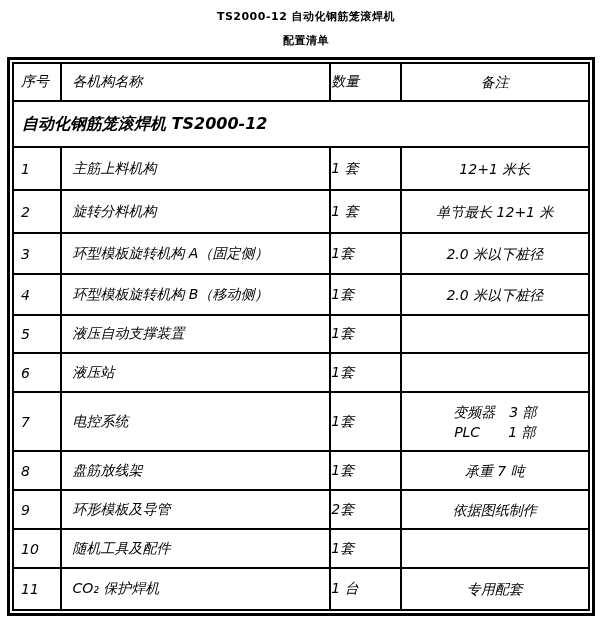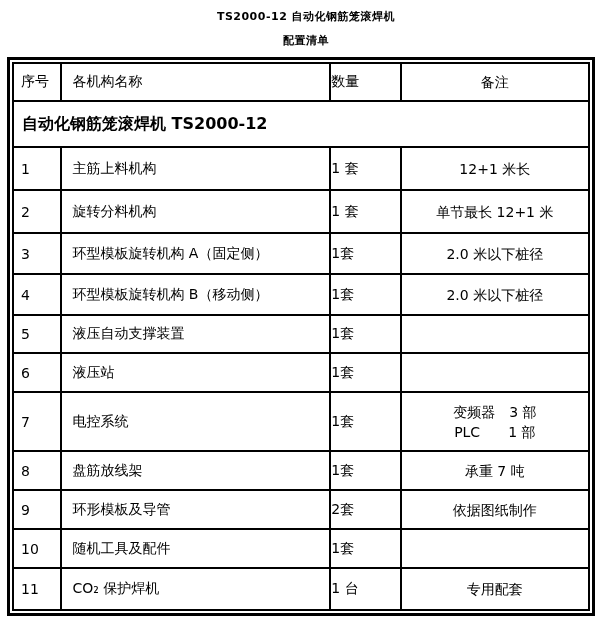--- a/index.html
+++ b/index.html
@@ -25,20 +25,21 @@
     font-weight: bold;
     font-size: 11px;
     line-height: 24px;
     letter-spacing: 0.5px;
   }
   .table-outer {
     margin: 4px 17px 0 7px;
     border: 3px solid #000000;
     padding: 2px;
     box-sizing: border-box;
+    font-style: italic;
   }
   table.config-table {
     width: 100%;
     border-collapse: collapse;
     table-layout: fixed;
   }
   table.config-table th,
   table.config-table td {
     border: 2px solid #000000;
     font-weight: normal;

